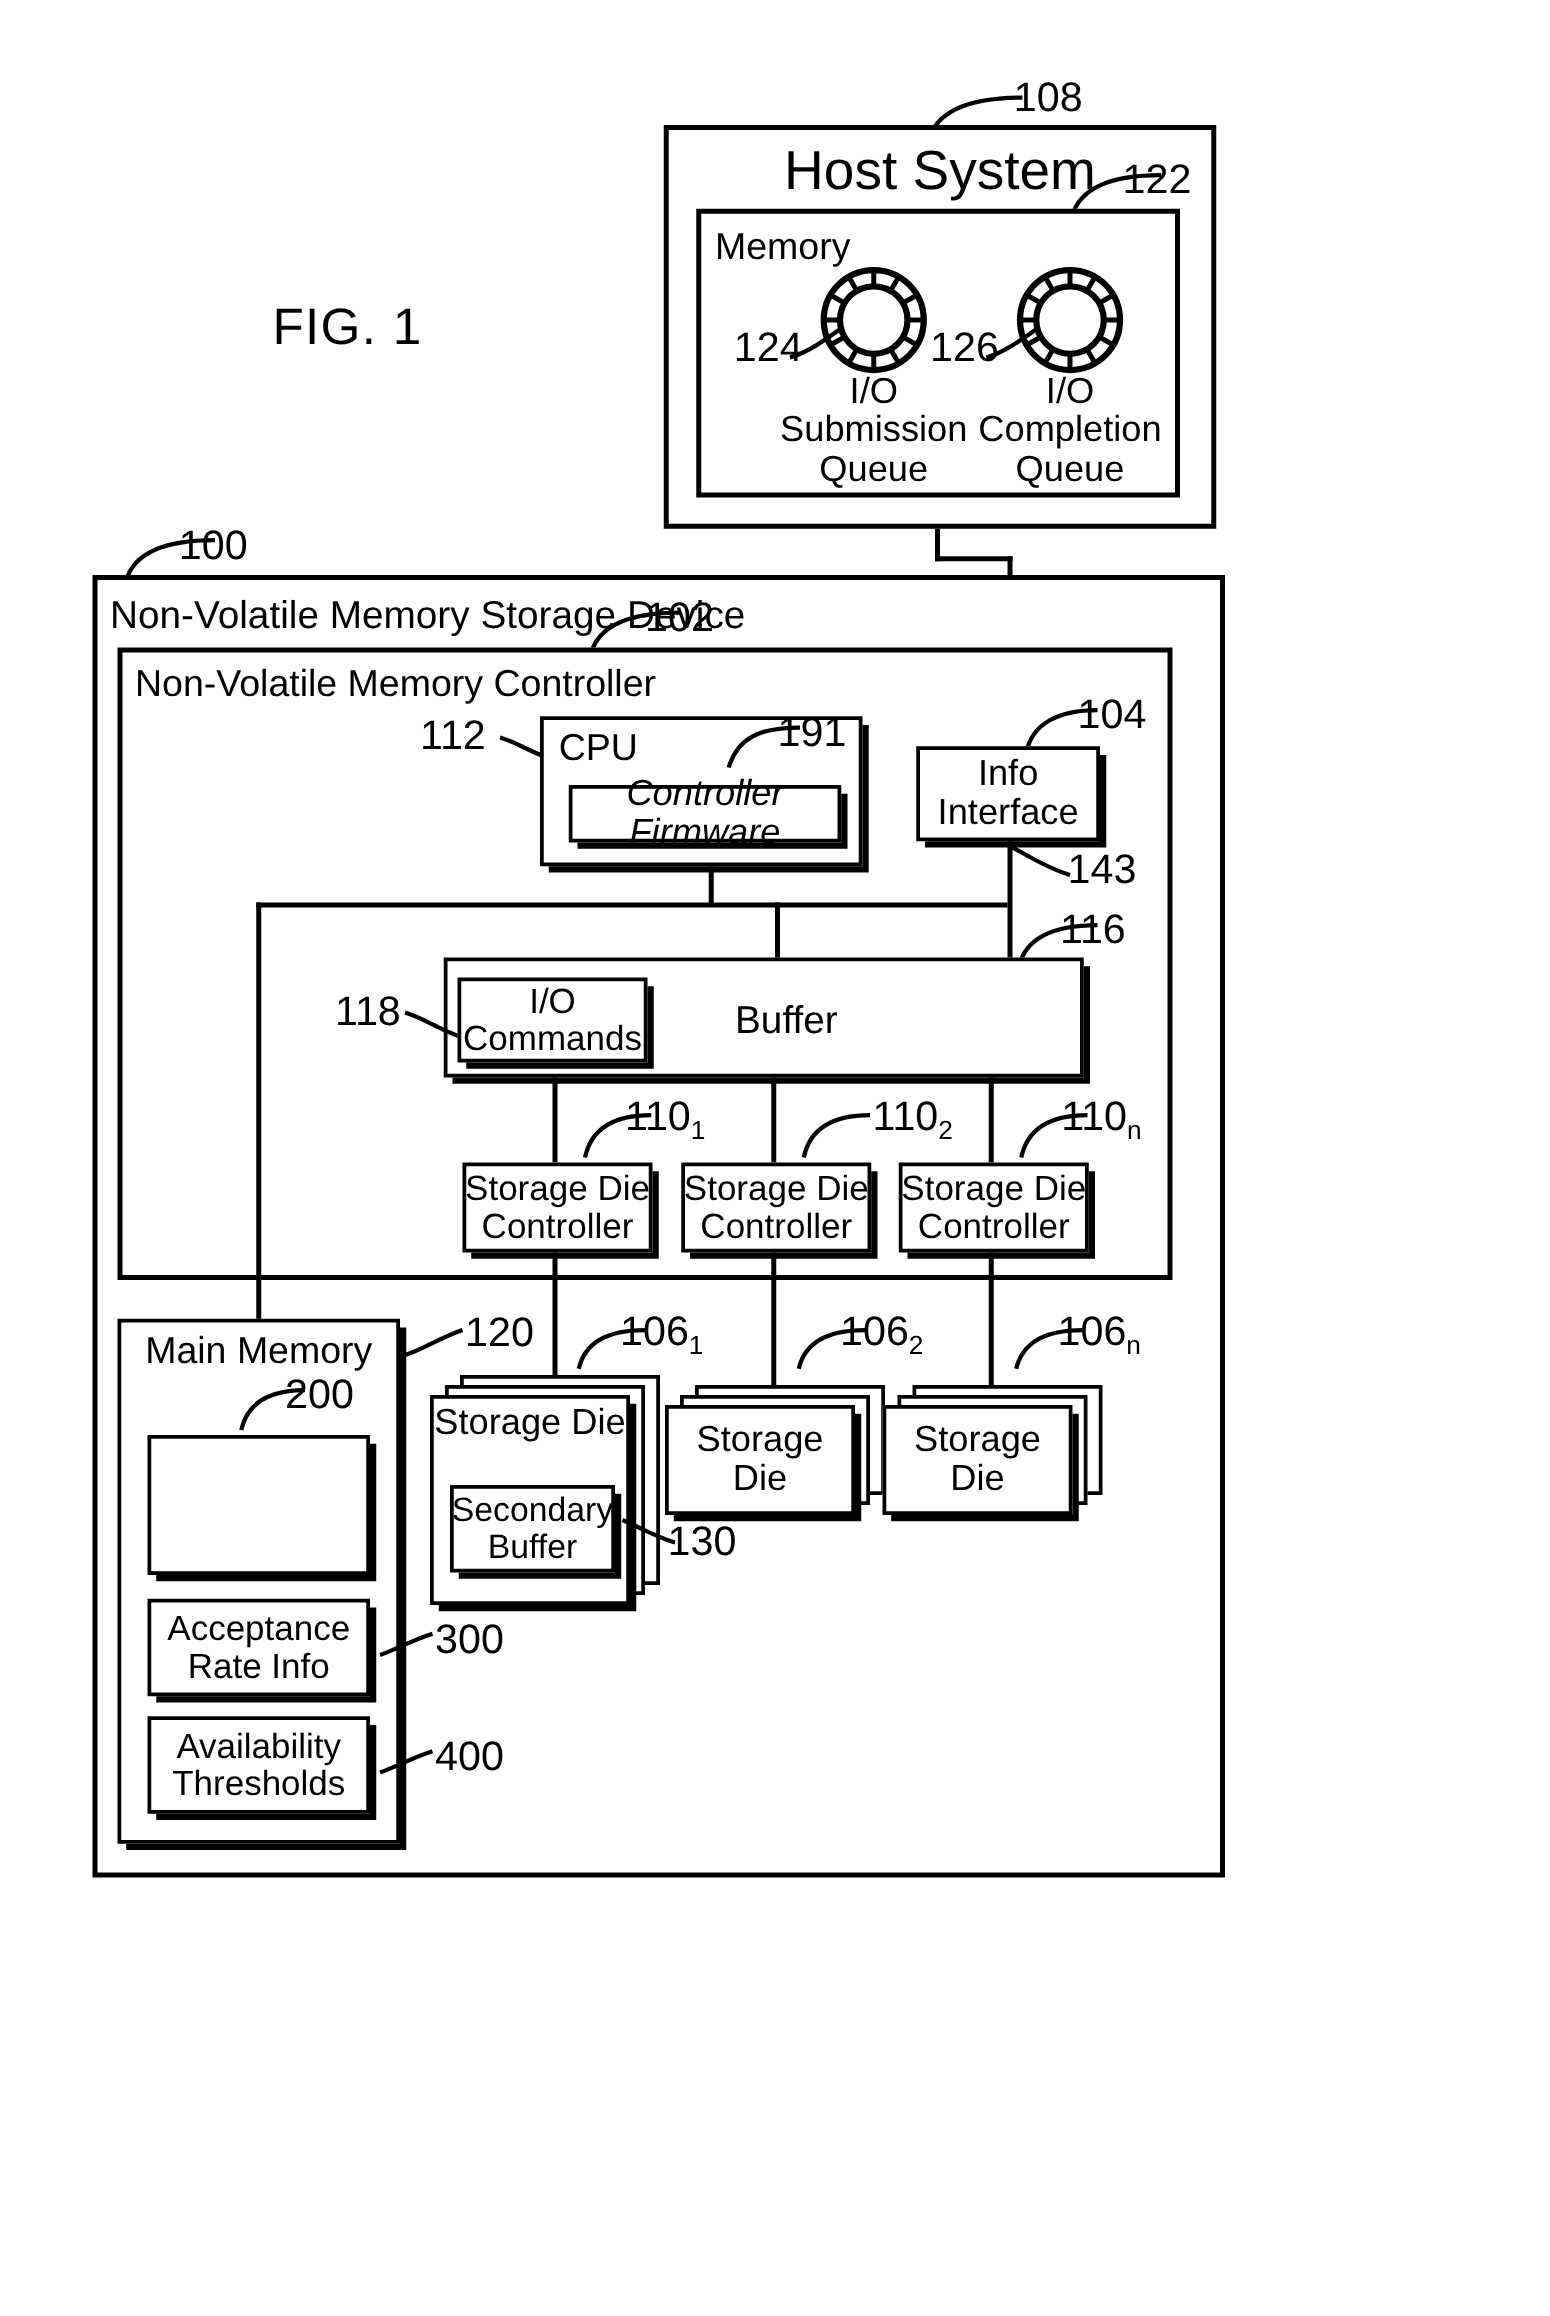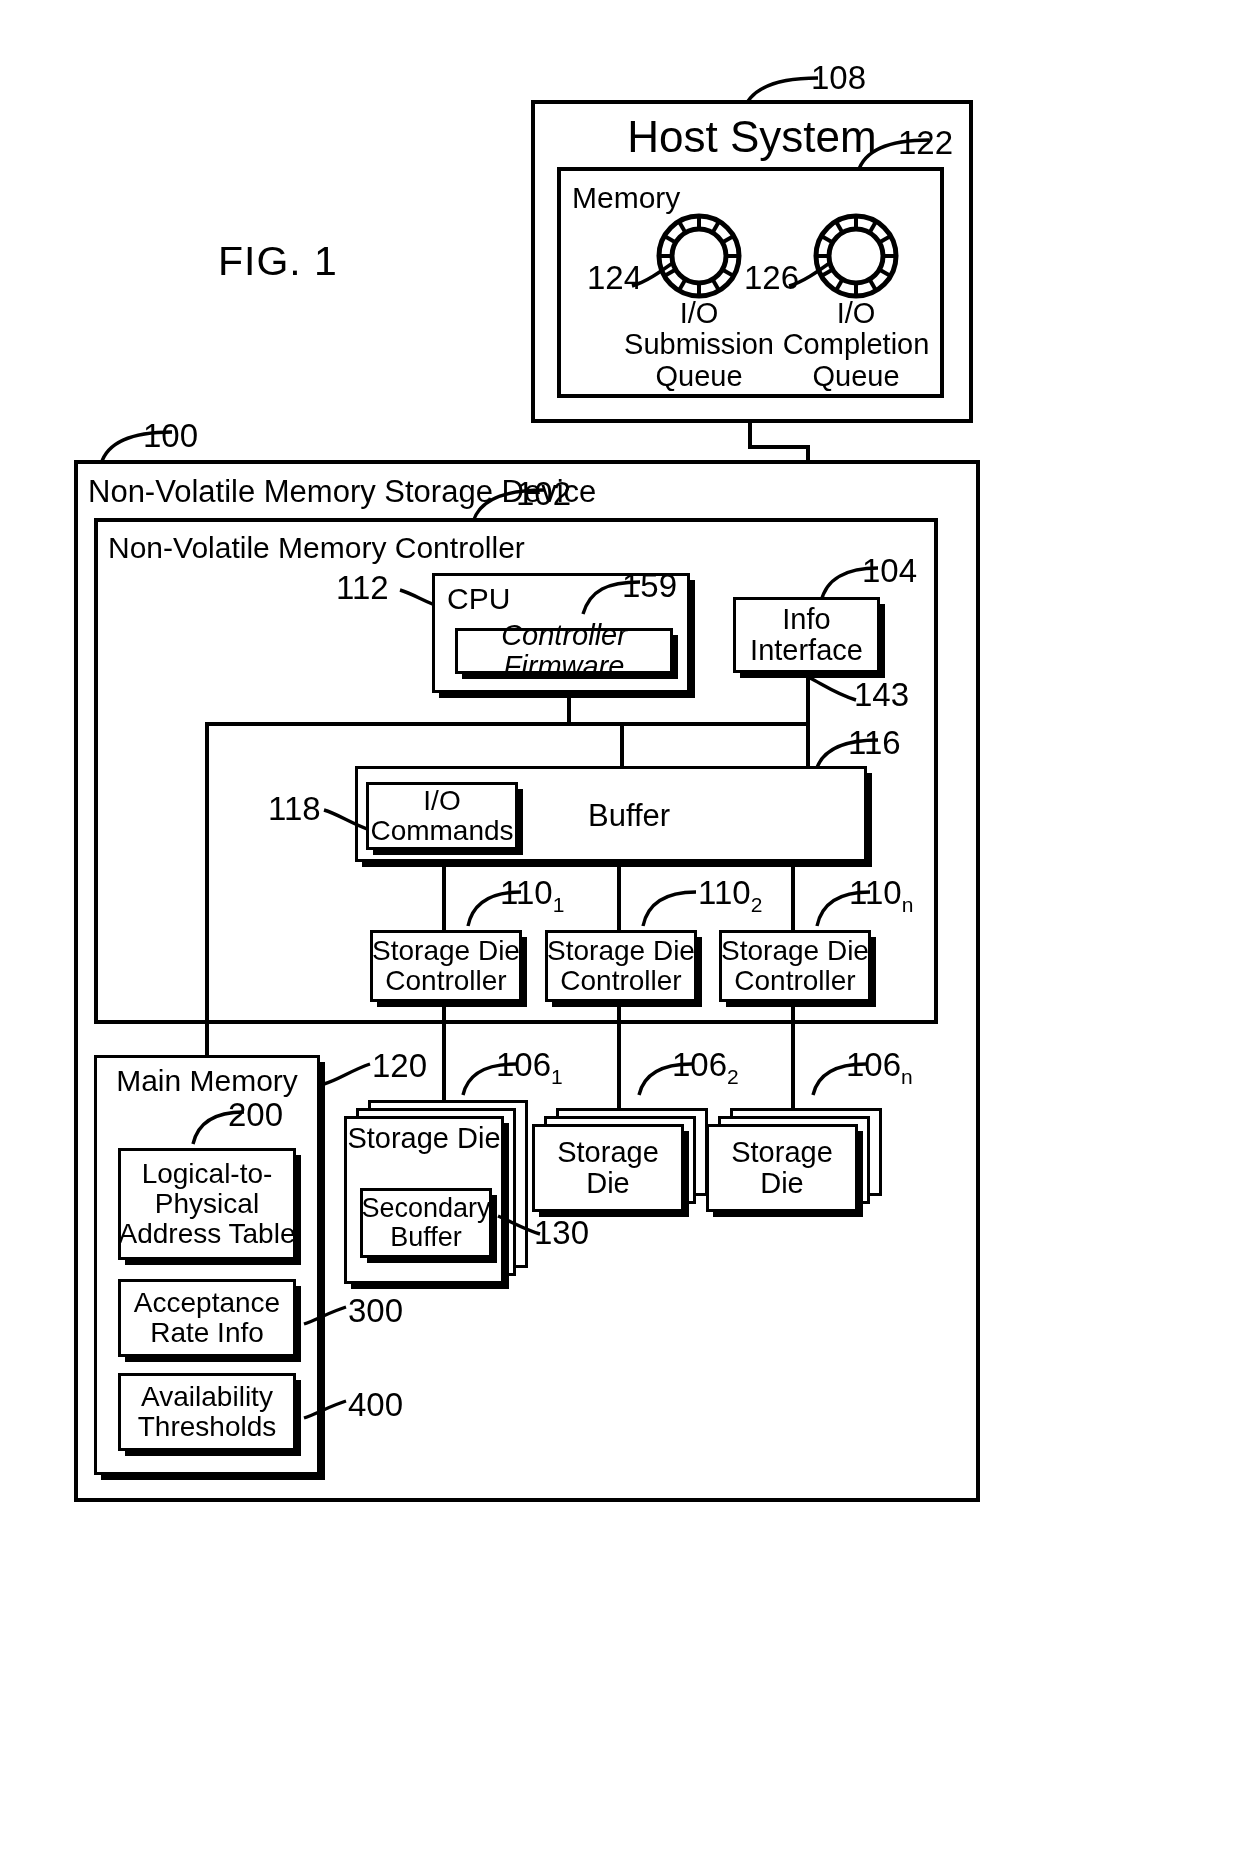--- a/index.html
+++ b/index.html
@@ -154,21 +154,21 @@
     <path d="M2,6 C16,10 30,20 46,24"></path>
   </svg>
   <div class="lbl num" style="left:336px;top:571px;">112</div>
 
   <div class="box" style="left:432px;top:573px;width:258px;height:120px;"></div>
   <div class="lbl t30" style="left:447px;top:583px;">CPU</div>
 
   <svg class="leader" style="left:580px;top:574px;width:70px;height:46px;">
     <path d="M3,40 C10,16 28,8 60,8"></path>
   </svg>
-  <div class="lbl num" style="left:622px;top:569px;">159</div>
+  <div class="lbl num" style="left:622px;top:569px;">191</div>
 
   <div class="box" style="left:455px;top:628px;width:218px;height:46px;"></div>
   <div class="ctr t29" style="left:455px;top:628px;width:218px;height:46px;font-style:italic;">Controller Firmware</div>
 
   <svg class="leader" style="left:818px;top:560px;width:66px;height:46px;">
     <path d="M3,42 C8,18 30,8 60,8"></path>
   </svg>
   <div class="lbl num" style="left:862px;top:554px;">104</div>
 
   <div class="box" style="left:733px;top:597px;width:147px;height:76px;"></div>
@@ -257,25 +257,20 @@
 
   <div class="box" style="left:94px;top:1055px;width:226px;height:420px;"></div>
   <div class="ctr t30" style="left:94px;top:1063px;width:226px;height:36px;">Main Memory</div>
 
   <svg class="leader" style="left:190px;top:1104px;width:60px;height:44px;">
     <path d="M3,40 C8,18 26,8 54,8"></path>
   </svg>
   <div class="lbl num" style="left:228px;top:1098px;">200</div>
 
   <div class="box" style="left:118px;top:1148px;width:178px;height:112px;"></div>
-  <div class="ctr t28" style="left:118px;top:1148px;width:178px;height:112px;flex-direction:column;">
-    <span>Logical-to-</span>
-    <span>Physical</span>
-    <span>Address Table</span>
-  </div>
 
   <div class="box" style="left:118px;top:1279px;width:178px;height:78px;"></div>
   <div class="ctr t28" style="left:118px;top:1279px;width:178px;height:78px;flex-direction:column;">
     <span>Acceptance</span>
     <span>Rate Info</span>
   </div>
   <svg class="leader" style="left:302px;top:1302px;width:48px;height:26px;">
     <path d="M2,22 C14,18 28,10 44,5"></path>
   </svg>
   <div class="lbl num" style="left:348px;top:1294px;">300</div>

